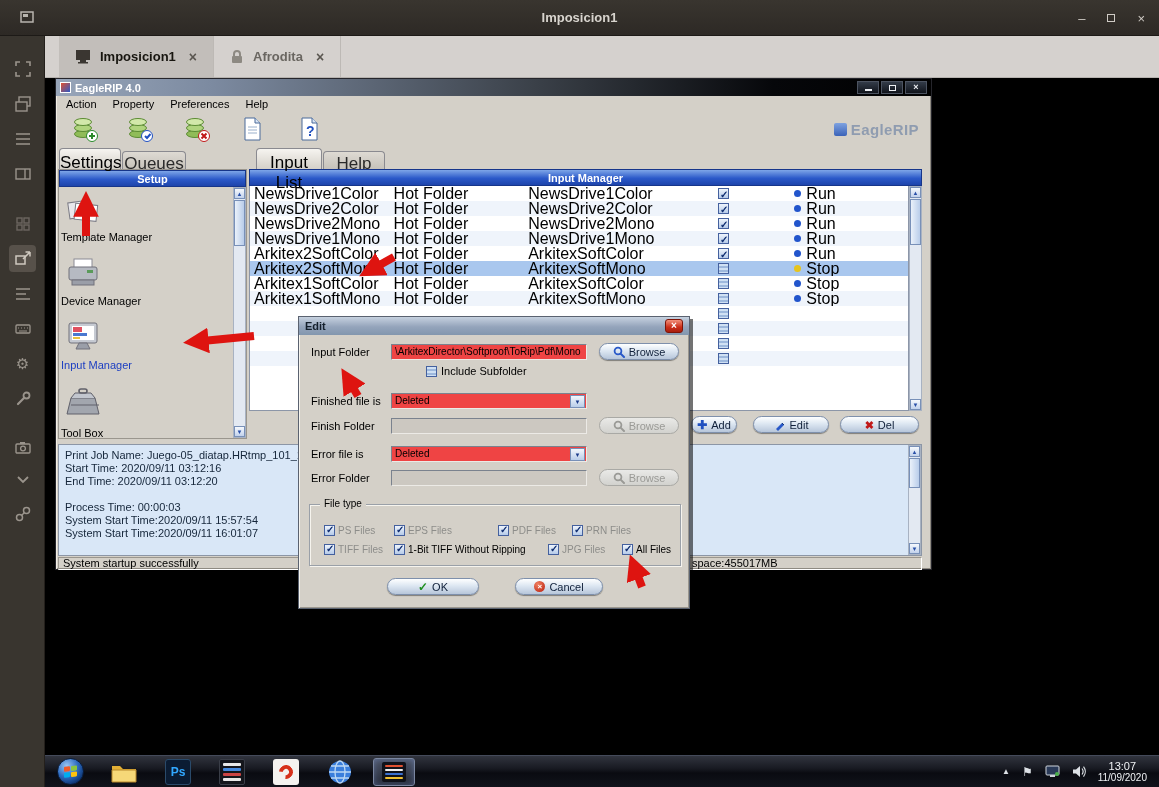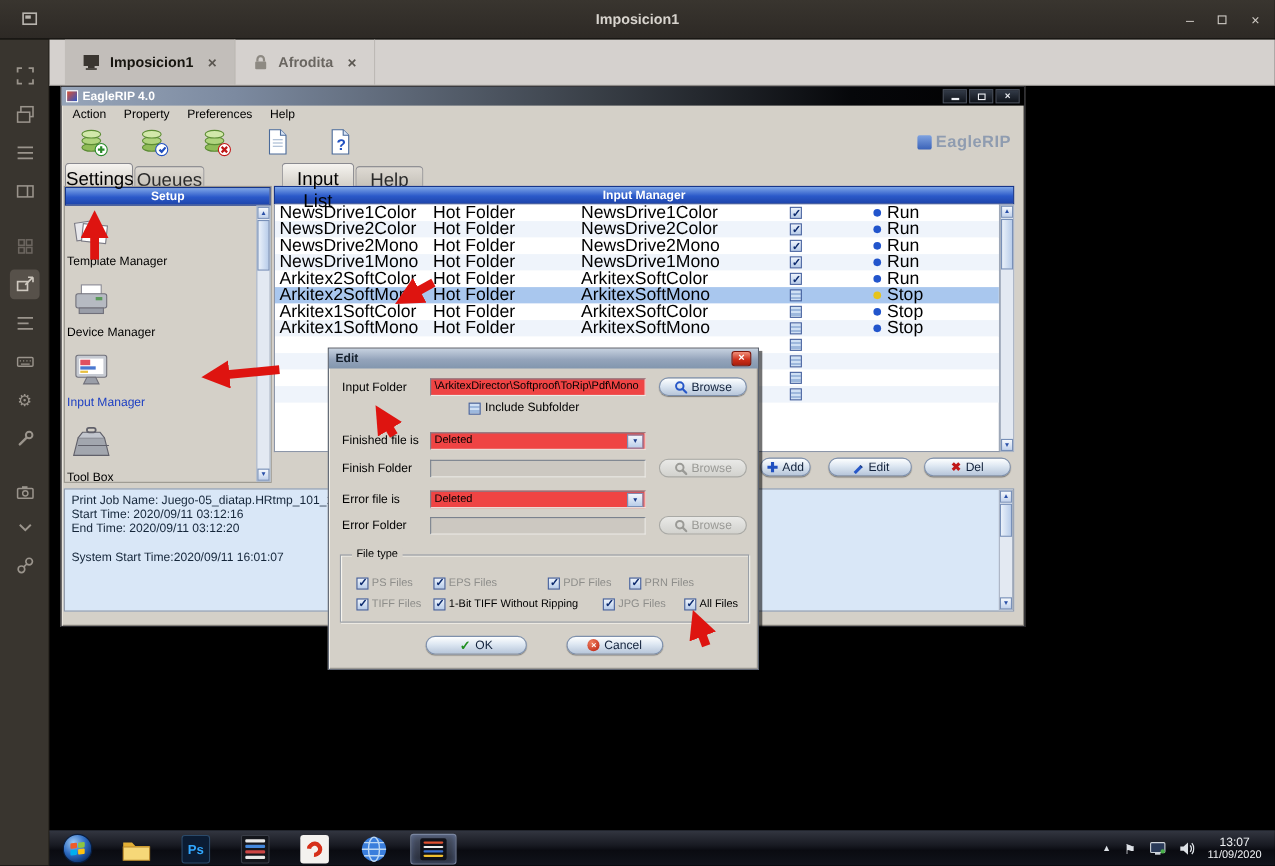--- a/index.html
+++ b/index.html
@@ -524,29 +524,35 @@
             <span>Del</span>
           </div>
       </div>
 
       <div class="log">
         <div class="log-lines">
             <div>Print Job Name: Juego-05_diatap.HRtmp_101_1_</div>
             <div>Start Time: 2020/09/11 03:12:16</div>
             <div>End Time: 2020/09/11 03:12:20</div>
             <div>&nbsp;</div>
+            <div>Process Time: 00:00:03</div>
+            <div>System Start Time:2020/09/11 15:57:54</div>
             <div>System Start Time:2020/09/11 16:01:07</div>
           </div>
         <div class="vscroll" style="right:0;top:0;height:110px">
           <span class="varrow up">▲</span>
           <span class="vthumb" style="height:30px"></span>
           <span class="varrow dn">▼</span>
         </div>
       </div>
 
+      <div class="er-status">
+        <div class="st-cell st-left">System startup successfully</div>
+        <div class="st-cell st-right">space:455017MB</div>
+      </div>
     </div>
 
     <div class="dlg">
       <div class="dlg-title">
         <span>Edit</span>
         <span class="dlg-close">×</span>
       </div>
 
       <span class="fld-label" style="top:27px">Input Folder</span>
       <div class="txt" style="top:27px">\ArkitexDirector\Softproof\ToRip\Pdf\Mono</div>

